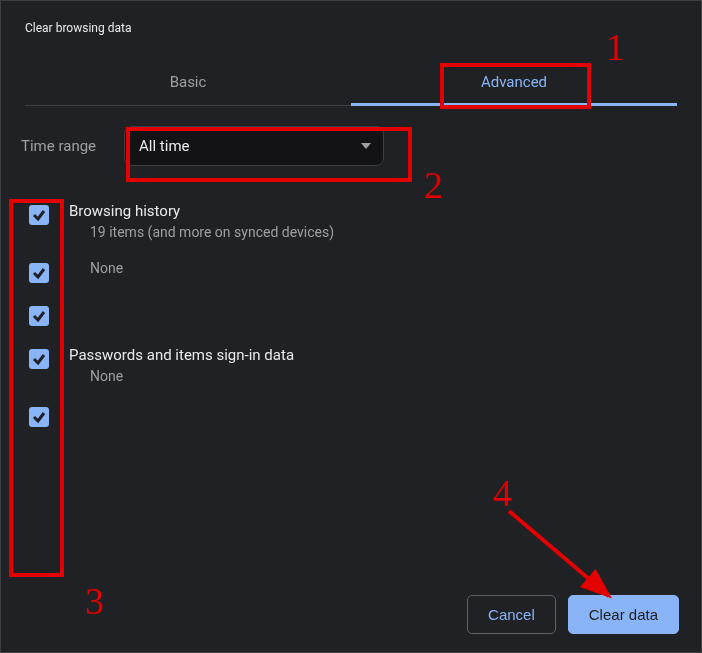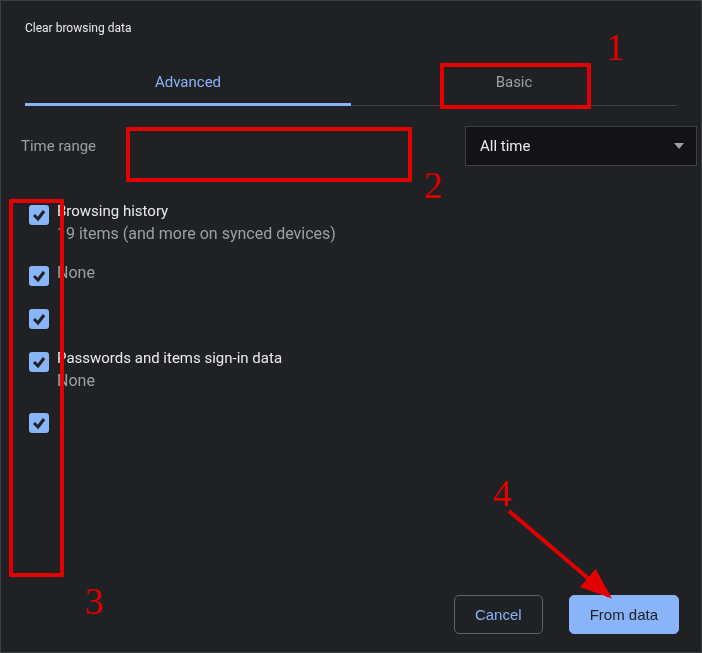--- a/index.html
+++ b/index.html
@@ -63,53 +63,52 @@
       background: #202124;
     }
     .scroll-area::-webkit-scrollbar-thumb {
       background: #5f6368;
       border: 3px solid #202124;
       border-radius: 0;
     }
     .time-range-row {
       display: flex;
       align-items: center;
-      gap: 0;
+      gap: 28px;
       margin-bottom: 26px;
-      justify-content: space-between;
     }
     .time-range-label {
       color: #9aa0a6;
       font-size: 15px;
     }
     .select {
       position: relative;
       background: #131316;
       border: 1px solid #3c4043;
-      border-radius: 0;
+      border-radius: 8px;
       padding: 10px 40px 10px 14px;
-      width: 232px;
+      width: 260px;
       color: #e8eaed;
       font-size: 15px;
       cursor: pointer;
     }
     .select-caret {
       position: absolute;
       right: 12px;
       top: 50%;
       transform: translateY(-50%);
       width: 0; height: 0;
       border-left: 5px solid transparent;
       border-right: 5px solid transparent;
       border-top: 6px solid #9aa0a6;
     }
     .item {
       display: flex;
       align-items: flex-start;
-      gap: 8px;
+      gap: 20px;
       padding: 10px 0 10px 8px;
     }
     .checkbox {
       width: 20px;
       height: 20px;
       background: #8ab4f8;
       border-radius: 3px;
       display: flex;
       align-items: center;
       justify-content: center;
@@ -122,32 +121,33 @@
       stroke-width: 3;
       fill: none;
     }
     .item-text { flex: 1; }
     .item-title {
       font-size: 15px;
       color: #e8eaed;
       margin-bottom: 4px;
     }
     .item-sub {
-      font-size: 16px;
+      font-size: 14px;
       color: #9aa0a6;
+      margin-left: 21px;
     }
     .footer {
       position: absolute;
       bottom: 0;
       left: 0;
       right: 0;
       padding: 18px 22px;
       display: flex;
       justify-content: flex-end;
-      gap: 26px;
+      gap: 12px;
     }
     .btn {
       padding: 10px 20px;
       border-radius: 5px;
       font-size: 15px;
       cursor: pointer;
       border: 1px solid #5f6368;
       background: transparent;
       color: #8ab4f8;
     }
@@ -176,22 +176,22 @@
       z-index: 50;
       pointer-events: none;
     }
   </style>
 </head>
 <body>
 
 <div class="header">
   <div class="title">Clear browsing data</div>
   <div class="tabs">
+    <div class="tab">Basic</div>
     <div class="tab active">Advanced</div>
-    <div class="tab">Basic</div>
   </div>
 </div>
 
 <div class="content">
   <div class="scroll-area">
     <div class="time-range-row">
       <span class="time-range-label">Time range</span>
       <div class="select">
         <span>All time</span>
         <span class="select-caret"></span>
@@ -247,21 +247,21 @@
         <svg width="14" height="14" viewBox="0 0 14 14">
             <polyline class="checkmark" points="2,7 6,11 12,3"></polyline>
           </svg>
       </div>
     </div>
   </div>
 </div>
 
 <div class="footer">
   <button class="btn">Cancel</button>
-  <button class="btn btn-primary">From data</button>
+  <button class="btn btn-primary">Clear data</button>
 </div>
 
 <div class="anno-box" style="left:439px; top:62px; width:151px; height:46px;"></div>
 <div class="anno-text" style="left:605px; top:24px;">1</div>
 
 <div class="anno-box" style="left:125px; top:126px; width:286px; height:55px;"></div>
 <div class="anno-text" style="left:423px; top:162px;">2</div>
 
 <div class="anno-box" style="left:8px; top:198px; width:55px; height:378px;"></div>
 <div class="anno-text" style="left:84px; top:578px;">3</div>

